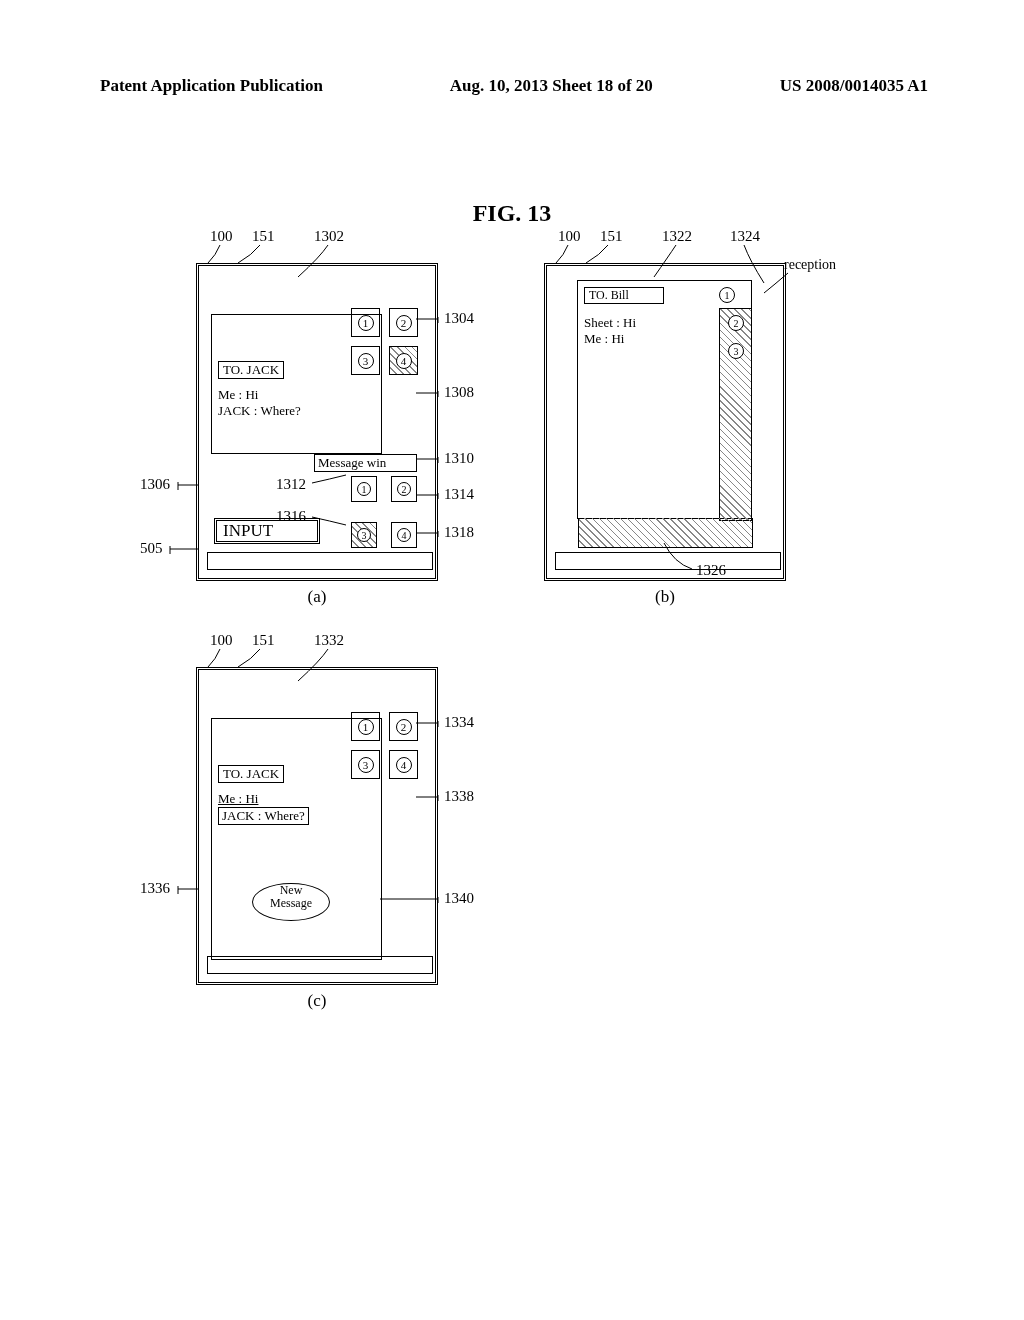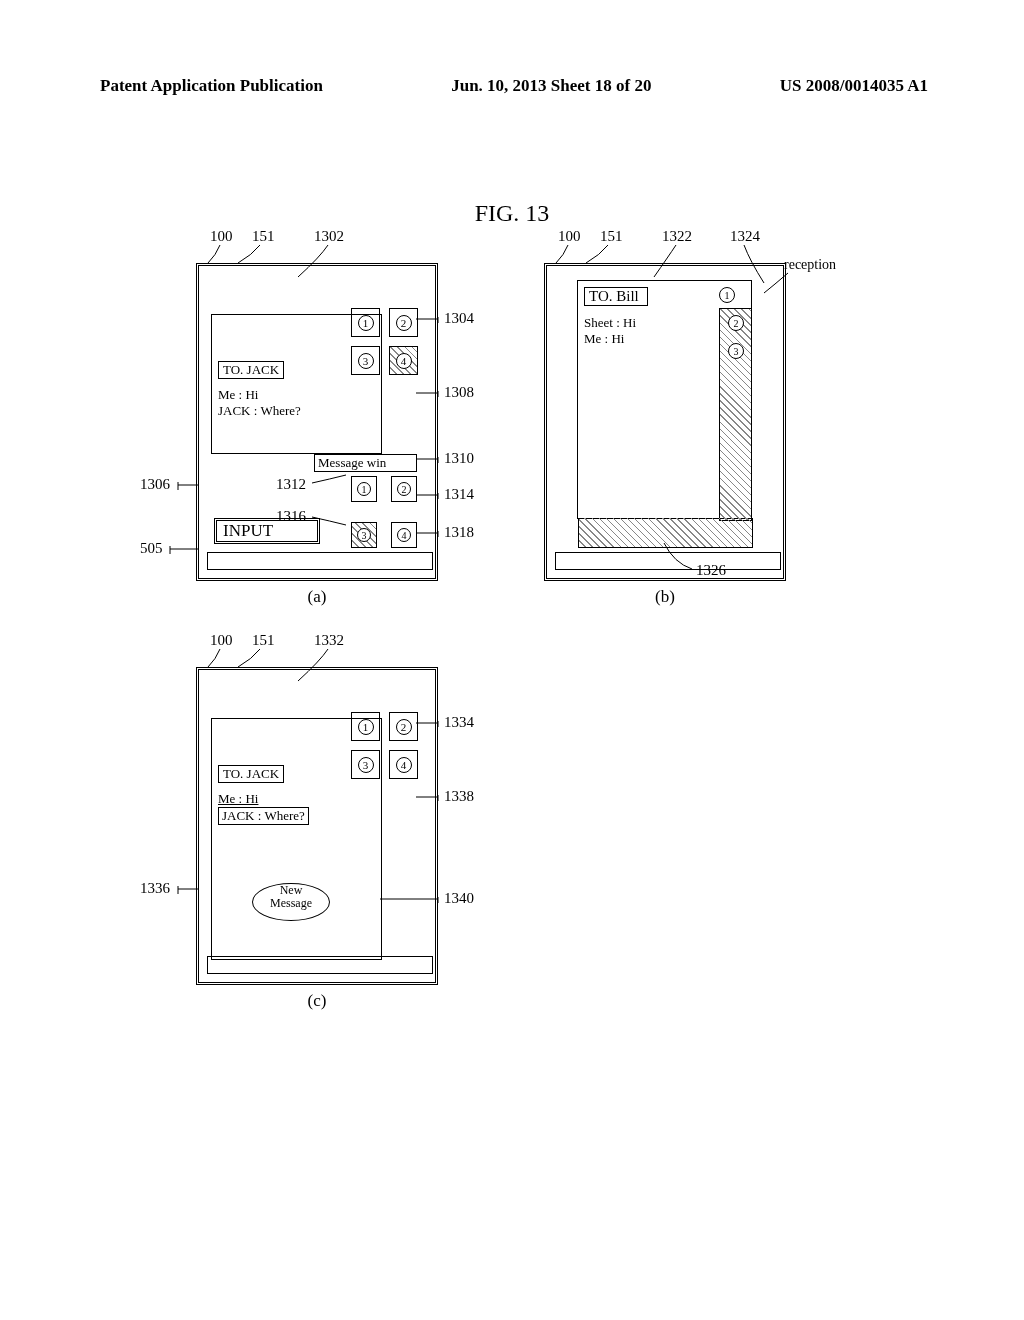--- a/index.html
+++ b/index.html
@@ -3,21 +3,21 @@
   <meta charset="utf-8">
   <style>
     * { box-sizing: border-box; margin: 0; padding: 0; }
     body { font-family: "Times New Roman", serif; background: white; width: 1024px; height: 1320px; position: relative; }
     
     .header { display: flex; justify-content: space-between; padding: 76px 96px 0 100px; font-size: 17px; font-weight: bold; }
     .header-left { }
     .header-center { }
     .header-right { }
     
-    .fig-title { text-align: center; font-size: 24px; font-weight: normal; margin-top: 104px; font-family: "Times New Roman", serif; }
+    .fig-title { text-align: center; font-size: 24px; font-weight: bold; margin-top: 104px; font-family: "Times New Roman", serif; }
     
     .diagrams { position: relative; margin-top: 36px; }
     
     .diagram { position: absolute; }
     .diag-a { left: 196px; top: 0; }
     .diag-b { left: 544px; top: 0; }
     .diag-c { left: 196px; top: 404px; }
     
     .device-outer { border: 3px double black; width: 242px; height: 318px; position: relative; }
     .device-inner-strip { position: absolute; left: 8px; bottom: 8px; width: 226px; height: 18px; border: 1px solid black; }
@@ -35,42 +35,42 @@
     .num-small .circ { width: 14px; height: 14px; border-radius: 50%; border: 1px solid black; display: flex; align-items: center; justify-content: center; font-size: 10px; }
     
     .a-input-box { position: absolute; left: 15px; bottom: 34px; border: 3px double black; padding: 0 6px; font-size: 17px; width: 106px; }
     
     .hatched { background-image: repeating-linear-gradient(45deg, transparent, transparent 4px, #888 4px, #888 5px); }
     
     .sub-label { text-align: center; font-size: 17px; margin-top: 6px; width: 242px; }
     
     
     .b-main-area { position: absolute; left: 30px; top: 14px; width: 175px; height: 239px; border: 1px solid black; }
-    .b-to { position: absolute; left: 6px; top: 6px; border: 1px solid black; padding: 0 4px; font-size: 15px; width: 64px; }
+    .b-to { position: absolute; left: 6px; top: 6px; border: 1px solid black; padding: 0 4px; font-size: 12px; width: 80px; }
     .b-msg { position: absolute; left: 6px; top: 34px; font-size: 13px; line-height: 1.2; }
     .b-right-strip { position: absolute; right: -1px; top: 27px; width: 33px; height: 213px; border: 1px solid black; }
     .b-bottom-strip { position: absolute; left: 0px; bottom: -30px; width: 175px; height: 30px; border: 1px solid black; border-top: none; }
     .b-circ { position: absolute; width: 16px; height: 16px; border-radius: 50%; border: 1px solid black; display: flex; align-items: center; justify-content: center; font-size: 10px; }
     
     
     .c-main-area { position: absolute; left: 12px; top: 48px; width: 171px; height: 242px; border: 1px solid black; }
     .c-to { position: absolute; left: 6px; top: 46px; border: 1px solid black; padding: 0 4px; font-size: 13px; }
     .c-msg1 { position: absolute; left: 6px; top: 72px; font-size: 13px; }
     .c-msg2-box { position: absolute; left: 6px; top: 88px; border: 1px solid black; padding: 0 3px; font-size: 13px; }
     .c-new-msg-oval { position: absolute; left: 40px; top: 164px; width: 78px; height: 38px; border: 1px solid black; border-radius: 50%; display: flex; align-items: flex-start; justify-content: center; text-align: center; font-size: 12px; line-height: 1.1; }
     
     svg.lead { position: absolute; overflow: visible; }
     
   </style>
 </head>
 <body>
 
 <div class="header">
   <span class="header-left">Patent Application Publication</span>
-  <span class="header-center">Jun. 10, 2013  Sheet 18 of 20</span>
+  <span class="header-center">Aug. 10, 2013  Sheet 18 of 20</span>
   <span class="header-right">US 2008/0014035 A1</span>
 </div>
 
 <div class="fig-title">FIG. 13</div>
 
 <div class="diagrams">
 
   <div class="diagram diag-a">
 
     <svg class="lead" style="left:0; top:-34px; width:242px; height:34px;">

